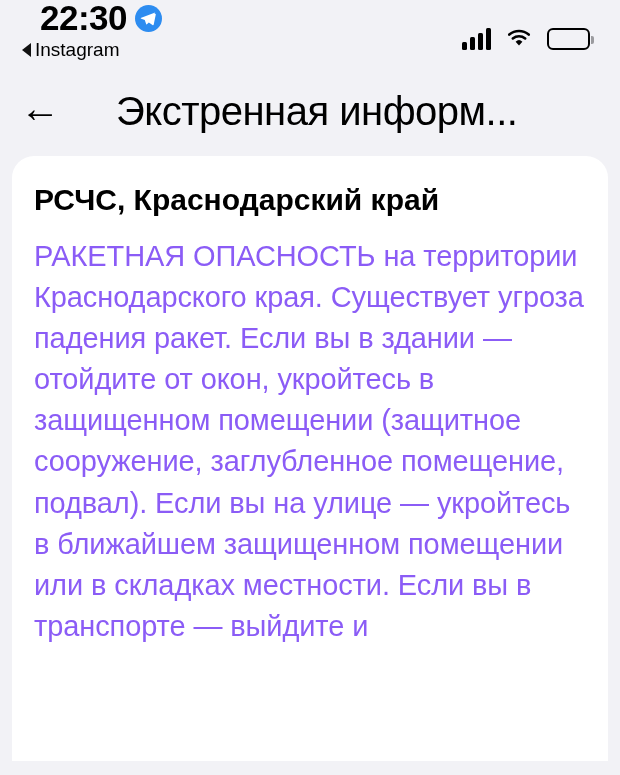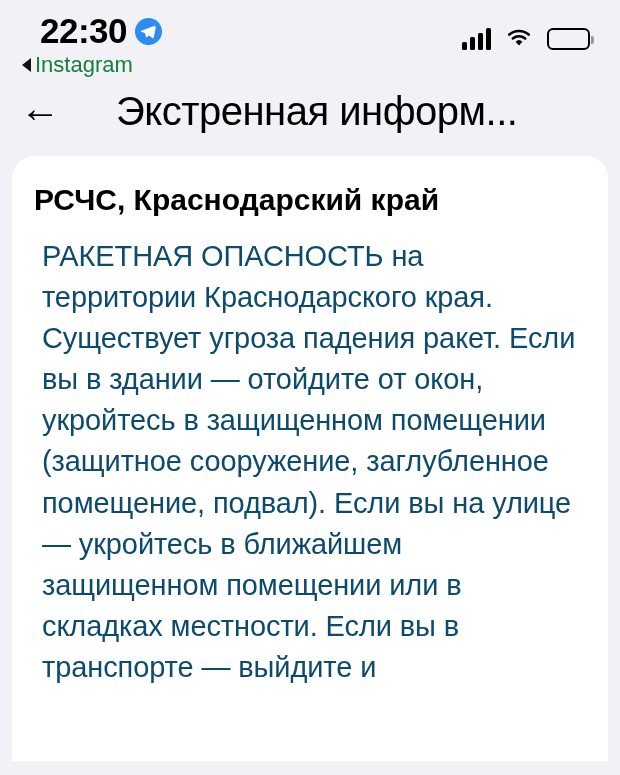--- a/index.html
+++ b/index.html
@@ -23,21 +23,21 @@
 
   
   .status-bar {
     position: relative;
     height: 82px;
     padding: 0 26px;
   }
   .status-left {
     position: absolute;
     left: 22px;
-    top: 13px;
+    top: 0;
     display: flex;
     flex-direction: column;
     align-items: flex-start;
   }
   .status-time-row {
     display: flex;
     align-items: center;
     gap: 8px;
   }
   .status-time {
@@ -58,22 +58,22 @@
     justify-content: center;
     position: relative;
     top: 1px;
   }
   .tg-badge svg { display: block; }
   .back-app {
     display: flex;
     align-items: center;
     gap: 4px;
     margin-top: 4px;
-    font-size: 22px;
-    color: #15803d;
+    font-size: 19px;
+    color: #000000;
   }
   .back-app .tri {
     width: 0; height: 0;
     border-top: 7px solid transparent;
     border-bottom: 7px solid transparent;
     border-right: 9px solid #111;
     display: inline-block;
   }
 
   .status-right {
@@ -164,23 +164,23 @@
   }
   .msg-title {
     font-size: 30px;
     font-weight: bold;
     color: #000;
     margin: 0 0 16px 0;
     line-height: 1.32;
   }
   .msg-body {
     font-size: 29px;
-    color: #0c4a6e;
+    color: #8b5cf6;
     line-height: 1.42;
-    margin: 8px;
+    margin: 0;
     white-space: pre-wrap;
     letter-spacing: -0.1px;
   }
 </style>
 </head>
 <body>
 
 <div class="phone">
 
   <div class="status-bar">

